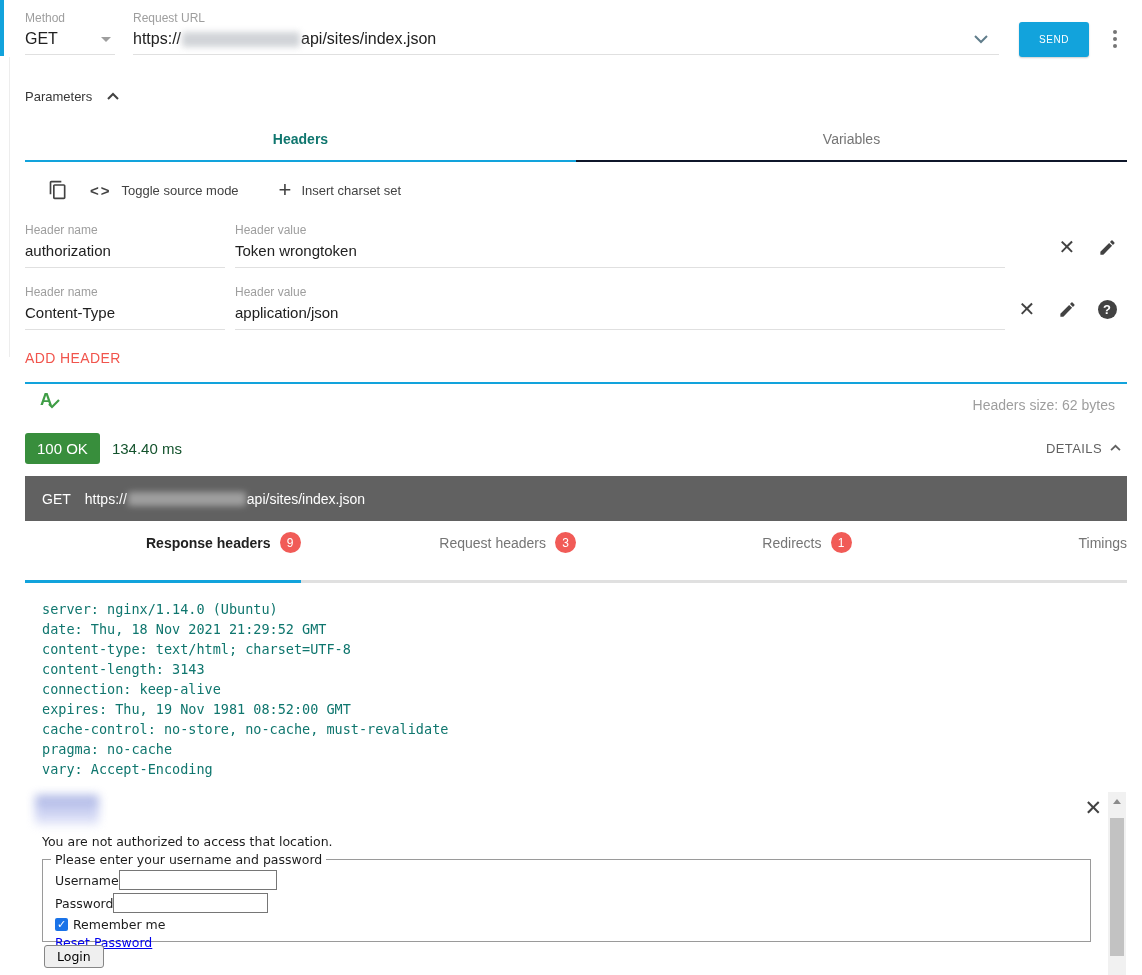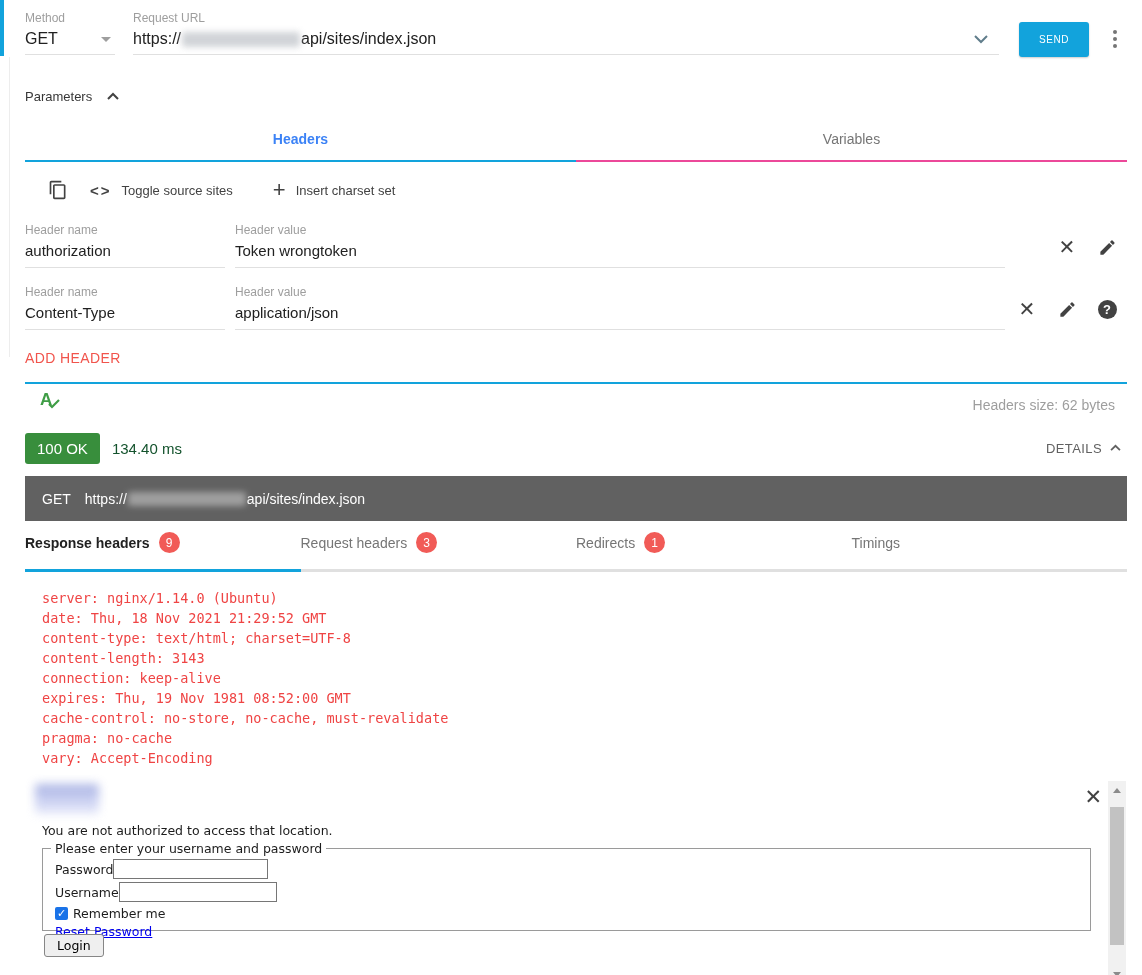--- a/index.html
+++ b/index.html
@@ -31,22 +31,22 @@
   .kebab { margin:18px 8px 0 22px; display:flex; flex-direction:column; gap:3px; cursor:pointer; padding:2px;}
   .kebab i { width:4px; height:4px; border-radius:50%; background:#757575; display:block; }
 
   
   .params-row { display:flex; align-items:center; gap:14px; padding:26px 0 0 25px; height:52px; cursor:pointer; }
   .params-title { font-size:13px; color:#373737; }
 
   
   .tabs2 { display:flex; margin:10px 15px 0 25px; }
   .tab2 { flex:1; text-align:center; font-size:14px; padding:12px 0 13px; color:#757575; cursor:pointer;
-    border-bottom:2px solid #ec4899; }
-  .tab2.active { color:#3b82f6; font-weight:bold; border-bottom:2px solid #12a3dc; }
+    border-bottom:2px solid #0f172a; }
+  .tab2.active { color:#0f766e; font-weight:bold; border-bottom:2px solid #12a3dc; }
 
   
   .hdr-toolbar { display:flex; align-items:center; gap:10px; padding:12px 0 0 42px; height:44px; }
   .tool-btn { display:flex; align-items:center; gap:10px; color:#424242; font-size:13px; cursor:pointer;
     padding:4px 6px; }
   .code-glyph { font-size:15px; font-weight:bold; letter-spacing:2px; color:#424242; }
   .plus-glyph { font-size:22px; font-weight:400; color:#424242; line-height:18px; }
 
   
   .hdr-row { display:flex; align-items:flex-end; padding:8px 15px 0 25px; height:62px; }
@@ -77,29 +77,29 @@
     letter-spacing:.4px; cursor:pointer; }
 
   
   .req-line { margin:10px 15px 0 25px; height:45px; background:#616161; color:#fff; display:flex;
     align-items:center; font-size:14px; padding-left:17px; }
   .req-line .m { margin-right:14px; }
   .blur-chunk.dark { background:#b9b9b9; opacity:.7; height:14px; width:118px; }
 
   
   .tabs4 { display:flex; margin:0 15px 0 25px; }
-  .tab4 { flex:1; display:flex; align-items:center; justify-content:flex-start; gap:9px; font-size:14px;
-    color:#757575; padding:11px 0 16px; cursor:pointer; border-bottom:3px solid #e0e0e0; }
+  .tab4 { flex:1; display:flex; align-items:center; justify-content:flex-end; gap:9px; font-size:14px;
+    color:#757575; padding:11px 0 27px; cursor:pointer; border-bottom:3px solid #e0e0e0; }
   .tab4.active { color:#212121; font-weight:bold; border-bottom:3px solid #12a3dc; }
   .badge { width:21px; height:21px; border-radius:50%; background:#f15b57; color:#fff; font-size:12px;
     font-weight:normal; display:flex; align-items:center; justify-content:center; }
 
   
   .hdr-pre { margin:16px 0 0 42px; font-family:"DejaVu Sans Mono", monospace; font-size:13.5px;
-    line-height:20px; color:#ef4444; white-space:pre; }
+    line-height:20px; color:#0f766e; white-space:pre; }
 
   
   .body-panel { position:relative; margin-top:11px; height:207px; border-bottom:1px solid #e4e4e4;
     font-family:"DejaVu Sans", sans-serif; color:#1c1c1c; }
   .blob { position:absolute; left:35px; top:5px; width:64px; height:30px; border-radius:3px;
     background:linear-gradient(180deg,#6f7fd0 0%,#aab4ea 55%,#d9ddf7 100%); filter:blur(5px); opacity:.6; }
   .not-auth { position:absolute; left:42px; top:44px; font-size:12.5px; }
   .login-fieldset { position:absolute; left:42px; top:62px; width:1049px; height:90px;
     border:1px solid #9a9a9a; }
   .login-fieldset legend { font-size:12.5px; margin-left:8px; padding:0 4px; }
@@ -179,21 +179,21 @@
   </div>
 
   <div class="hdr-toolbar">
     <div class="tool-btn">
       <svg width="20" height="20" viewBox="0 0 24 24" fill="#424242">
           <path d="M16 1H4c-1.1 0-2 .9-2 2v14h2V3h12V1zm3 4H8c-1.1 0-2 .9-2 2v14c0 1.1.9 2 2 2h11c1.1 0 2-.9 2-2V7c0-1.1-.9-2-2-2zm0 16H8V7h11v14z"></path>
         </svg>
     </div>
     <div class="tool-btn">
       <span class="code-glyph">&lt;&gt;</span>
-      <span>Toggle source sites</span>
+      <span>Toggle source mode</span>
     </div>
     <div class="tool-btn" style="margin-left:18px">
       <span class="plus-glyph">+</span>
       <span>Insert charset set</span>
     </div>
   </div>
 
   <div class="hdr-row">
     <div class="hname hfield">
       <div class="field-label">Header name</div>
@@ -295,26 +295,26 @@
 pragma: no-cache
 vary: Accept-Encoding</pre>
 
   <div class="body-panel">
     <div class="blob"></div>
     <div class="not-auth">You are not authorized to access that location.</div>
 
     <fieldset class="login-fieldset">
       <legend>Please enter your username and password</legend>
       <div class="fld-row">
+        <label>Username</label>
+        <input class="fld-input" type="text" style="">
+      </div>
+      <div class="fld-row">
         <label>Password</label>
         <input class="fld-input pw" type="password" style="">
-      </div>
-      <div class="fld-row">
-        <label>Username</label>
-        <input class="fld-input" type="text" style="">
       </div>
       <div class="remember-row">
         <span class="cbox">✓</span>
         <span class="remember-lbl">Remember me</span>
       </div>
       <a class="reset-link">Reset Password</a>
     </fieldset>
 
     <button class="login-btn">Login</button>
 

